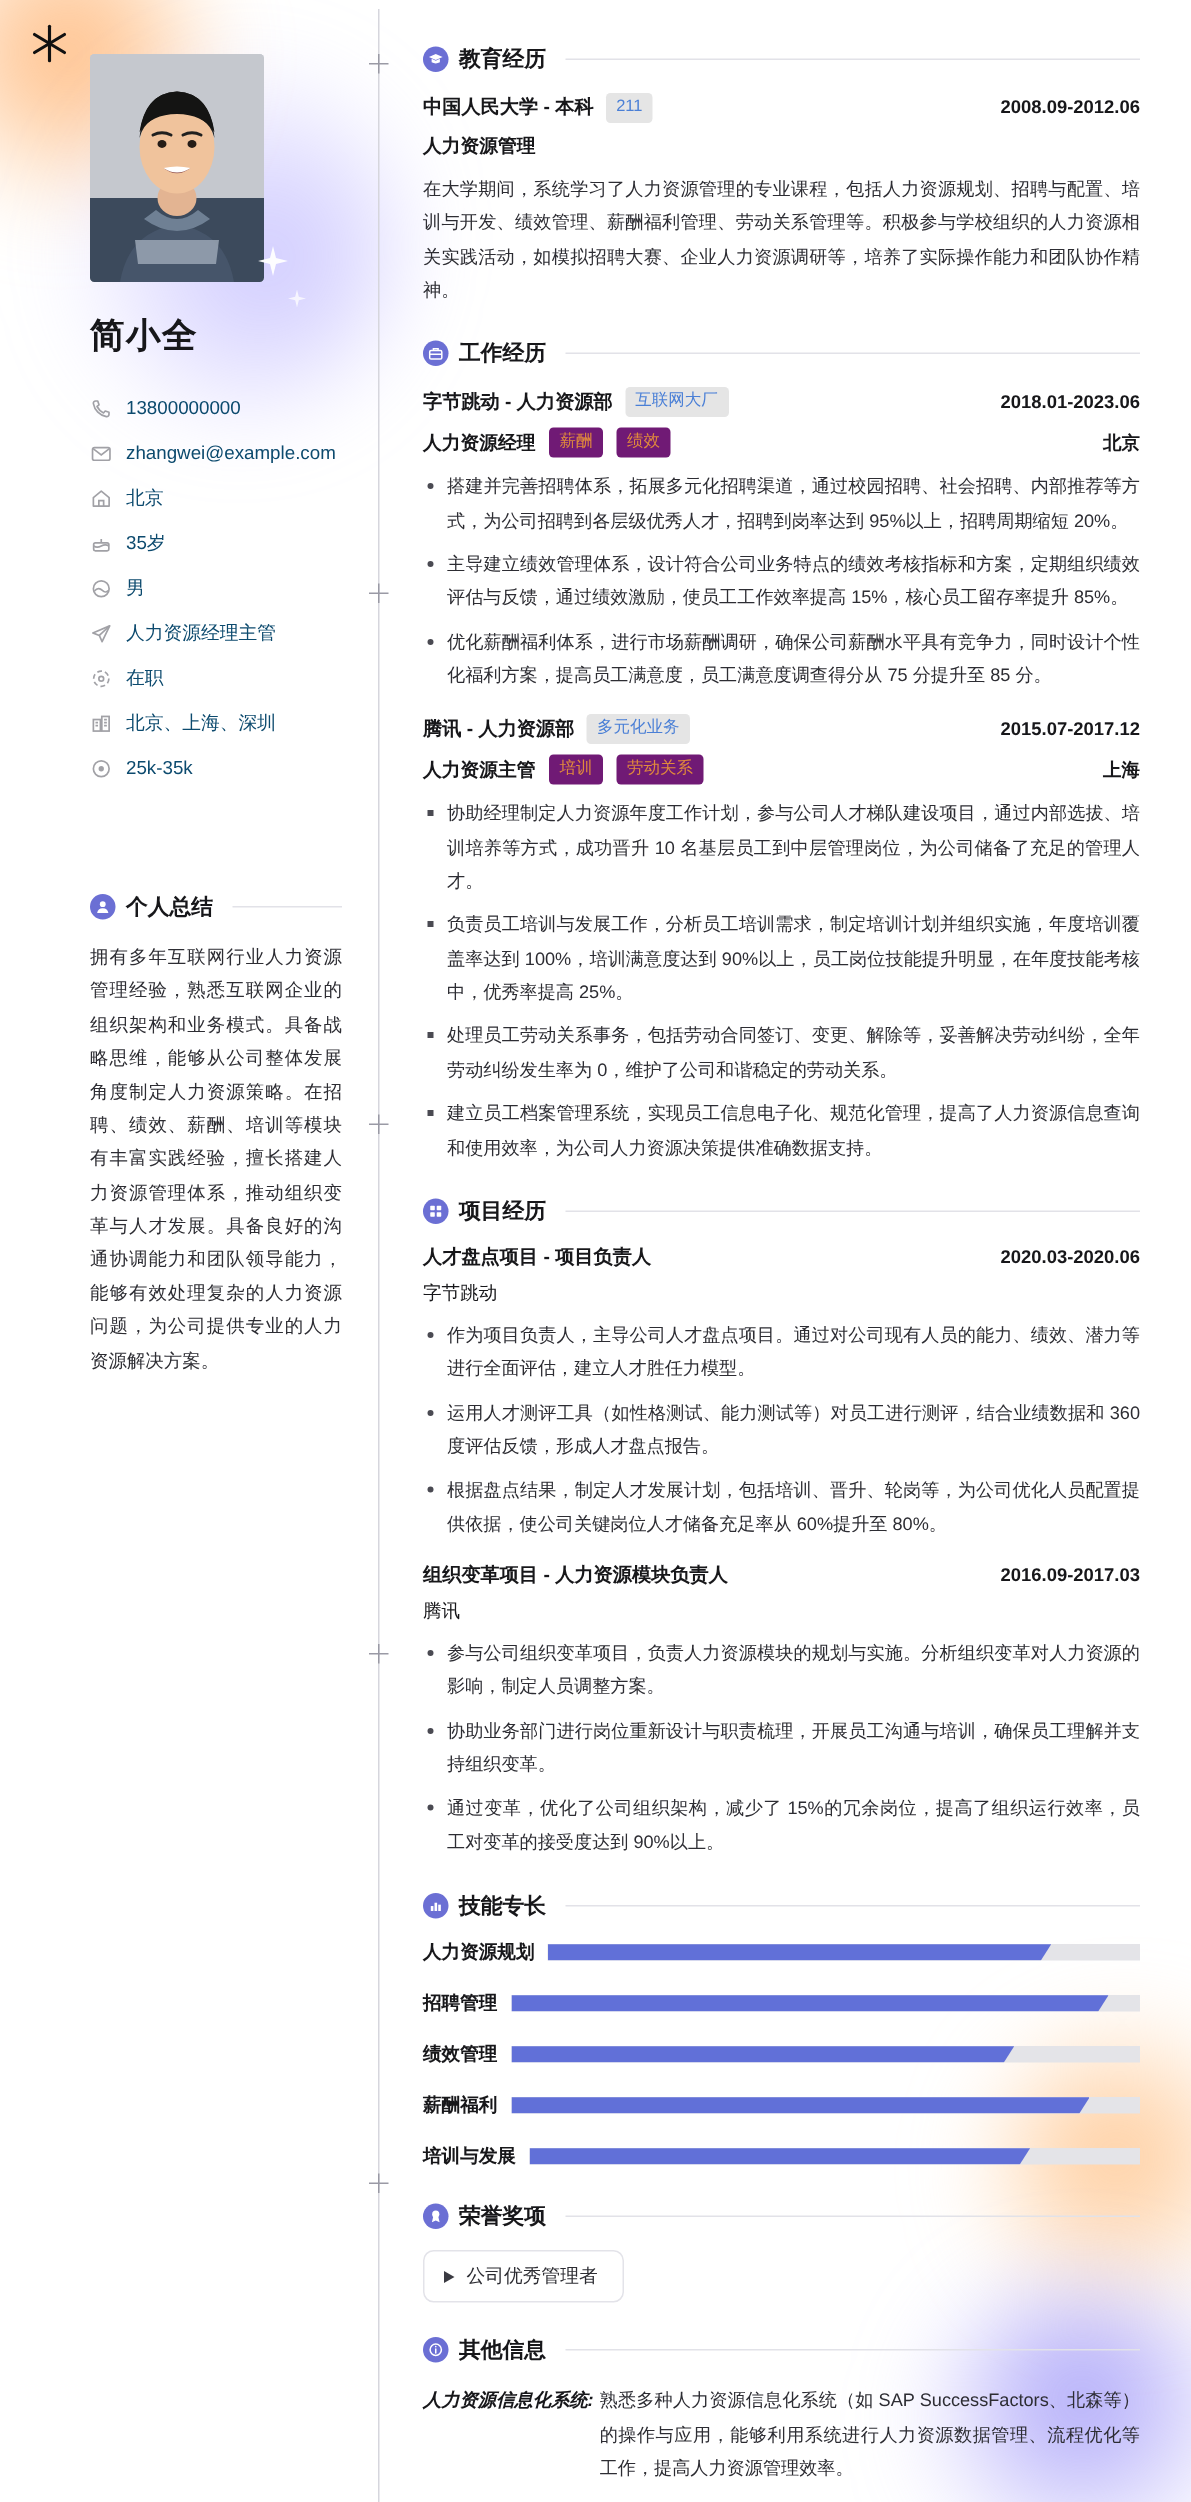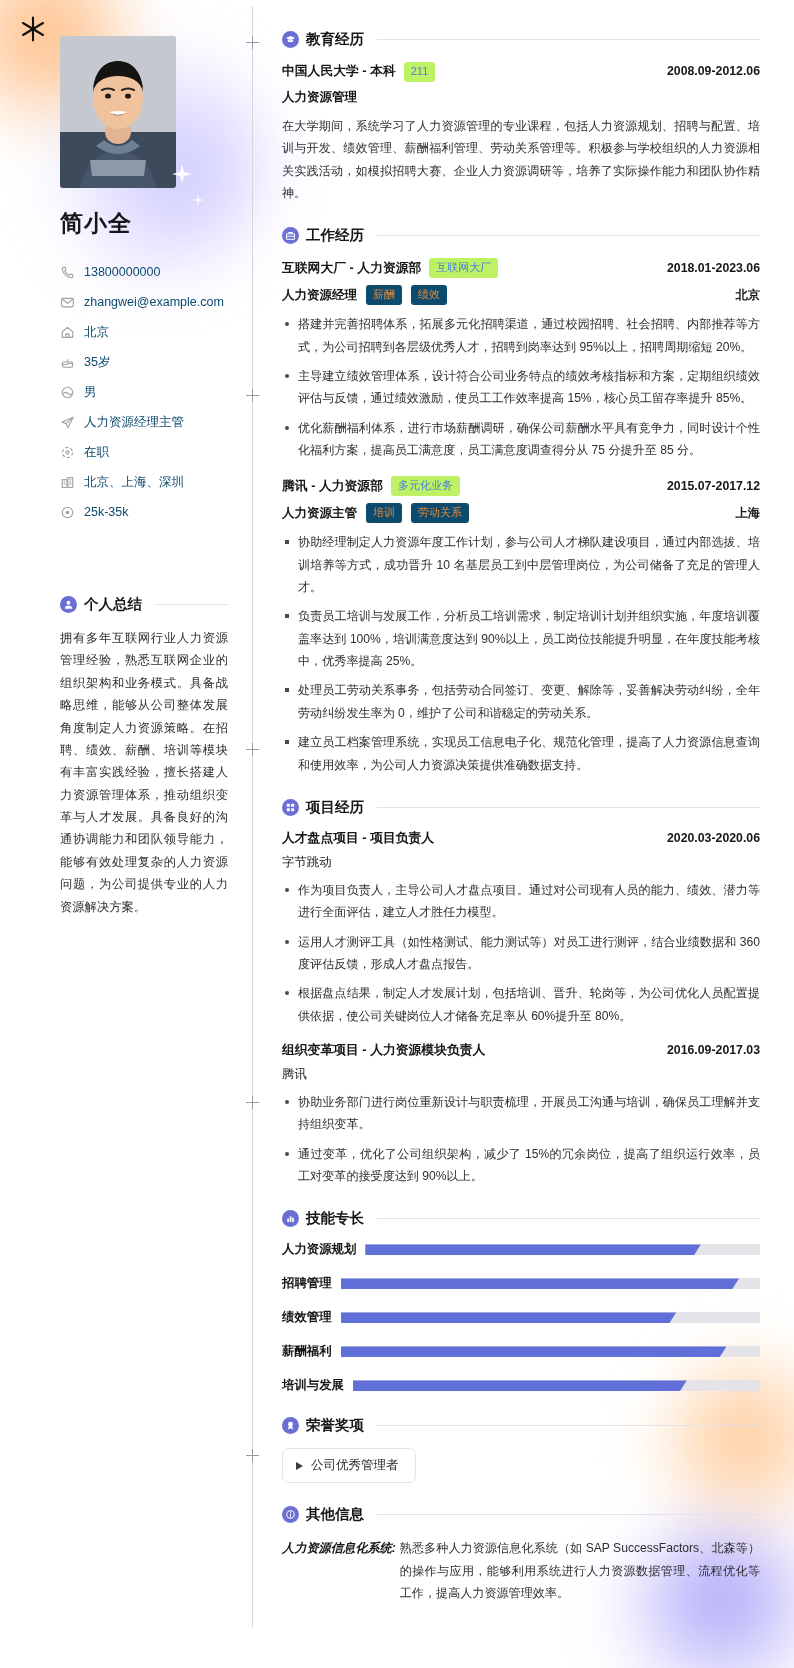--- a/index.html
+++ b/index.html
@@ -114,25 +114,25 @@
   .entry-date { font-size: 12.3px; font-weight: 700; color: #17171a; white-space: nowrap; }
   .entry-sub-row {
     display: flex; align-items: center; justify-content: space-between;
     gap: 10px; margin-top: 7px;
   }
   .entry-sub-left { display: flex; align-items: center; gap: 9px; flex-wrap: wrap; }
   .entry-sub { font-size: 12.5px; font-weight: 700; color: #17171a; }
   .entry-loc { font-size: 12.3px; font-weight: 700; color: #17171a; white-space: nowrap; }
 
   .tag-blue {
-    font-size: 11px; color: #4a7fd6; background: #bef264;
+    font-size: 11px; color: #4a7fd6; background: #e5e5e5;
     padding: 2px 7px; border-radius: 3px; line-height: 1.45; white-space: nowrap;
   }
   .tag-orange {
-    font-size: 11px; color: #e08a3c; background: #0c4a6e;
+    font-size: 11px; color: #e08a3c; background: #701a75;
     padding: 2px 7px; border-radius: 3px; line-height: 1.45; white-space: nowrap;
   }
 
   .desc {
     margin-top: 9px; font-size: 12.1px; line-height: 1.85; color: #2d2d33;
     text-align: justify;
   }
   ul.bullets { list-style: none; margin-top: 8px; }
   ul.bullets li {
     position: relative; padding-left: 16px; margin-bottom: 7px;
@@ -400,21 +400,21 @@
               <path d="M1.6 6.8 h8.8"></path>
             </svg>
           </span>
           <span class="sec-title">工作经历</span>
           <span class="sec-rule"></span>
         </div>
 
         <div class="entry">
           <div class="entry-row">
             <div class="entry-left">
-              <span class="entry-title">互联网大厂 - 人力资源部</span>
+              <span class="entry-title">字节跳动 - 人力资源部</span>
               <span class="tag-blue">互联网大厂</span>
             </div>
             <span class="entry-date">2018.01-2023.06</span>
           </div>
           <div class="entry-sub-row">
             <div class="entry-sub-left">
               <span class="entry-sub">人力资源经理</span>
               <span class="tag-orange">薪酬</span>
               <span class="tag-orange">绩效</span>
             </div>
@@ -479,20 +479,21 @@
           </ul>
         </div>
 
         <div class="entry">
           <div class="entry-row">
             <span class="entry-title">组织变革项目 - 人力资源模块负责人</span>
             <span class="entry-date">2016.09-2017.03</span>
           </div>
           <div class="proj-org">腾讯</div>
           <ul class="bullets">
+            <li>参与公司组织变革项目，负责人力资源模块的规划与实施。分析组织变革对人力资源的影响，制定人员调整方案。</li>
             <li>协助业务部门进行岗位重新设计与职责梳理，开展员工沟通与培训，确保员工理解并支持组织变革。</li>
             <li>通过变革，优化了公司组织架构，减少了 15%的冗余岗位，提高了组织运行效率，员工对变革的接受度达到 90%以上。</li>
           </ul>
         </div>
       </div>
 
       <div class="section">
         <div class="sec-head">
           <span class="sec-ico" style="background: rgb(107, 111, 212);">
             <svg viewBox="0 0 12 12" fill="#fff">

